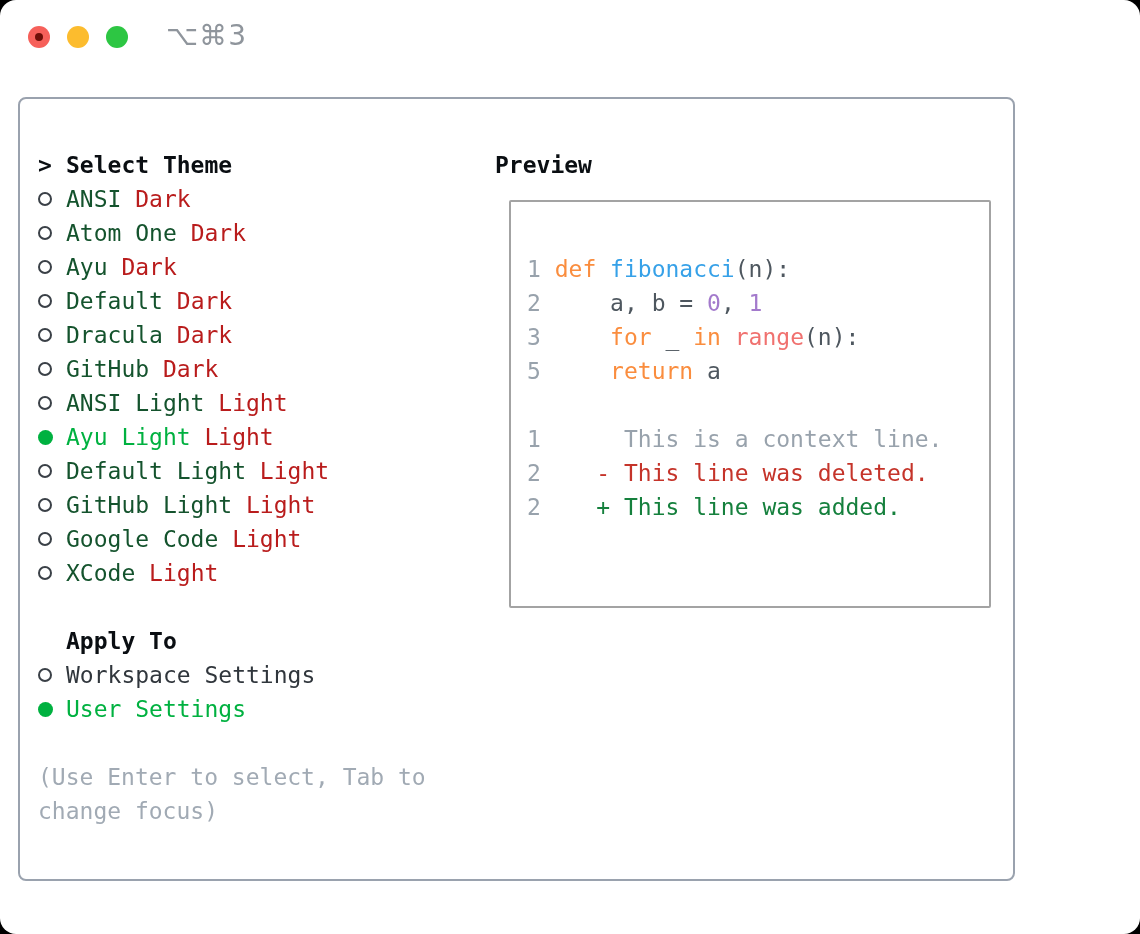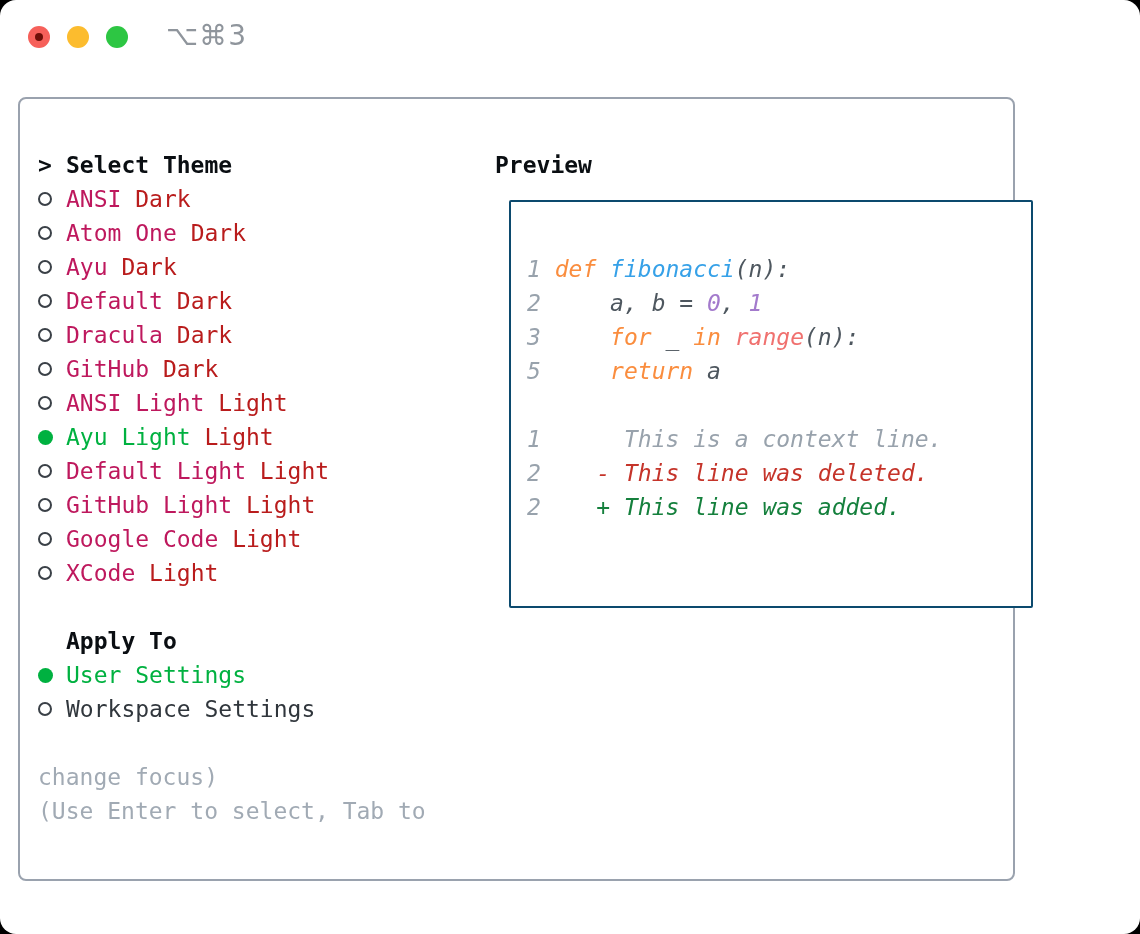--- a/index.html
+++ b/index.html
@@ -38,31 +38,31 @@
   .prefix { display:inline-flex; align-items:center; width:28px; flex:0 0 28px; }
   .caret { font-weight:700; color:#0a0e12; }
   .hdr { font-weight:700; color:#0a0e12; }
 
   .ring {
     width:14px; height:14px; border-radius:50%;
     border:2px solid #3a4047; background:transparent;
   }
   .ring.filled { border:none; background:#00b140; width:15px; height:15px; }
 
-  .t-name { color:#be185d; }
+  .t-name { color:#14532d; }
   .t-var  { color:#b91c1c; }
   .theme-row.selected .t-name { color:#00b140; }
 
   .help-line { height:34px; line-height:34px; color:#a1aab4; white-space:pre; }
 
   
   .rightcol-title { position:absolute; left:475px; top:49px; font-size:23px; }
   .preview-box {
-    position:absolute; left:489px; top:101px; width:524px; height:408px;
-    border:2px solid #0c4a6e; border-radius:2px; background:#fff; overflow:hidden;font-style:italic;
+    position:absolute; left:489px; top:101px; width:482px; height:408px;
+    border:2px solid #a3a3a3; border-radius:2px; background:#fff; overflow:hidden;
   }
   .code { padding:16px 0 0 16px; font-size:23px; }
   .code-line { height:34px; line-height:34px; white-space:pre; }
 </style>
 </head>
 <body>
 
 <div class="window">
 
   <div class="titlebar">
@@ -98,29 +98,29 @@
         </div>
 
       <div class="row"></div>
 
       <div class="row">
         <span class="prefix"></span>
         <span class="hdr">Apply To</span>
       </div>
 
       <div id="apply-list">
+          <div class="row"><span class="prefix"><span class="ring"></span></span><span style="color: rgb(48, 54, 60);">Workspace Settings</span></div>
           <div class="row"><span class="prefix"><span class="ring filled" style="background: rgb(0, 177, 64);"></span></span><span style="color: rgb(0, 177, 64);">User Settings</span></div>
-          <div class="row"><span class="prefix"><span class="ring"></span></span><span style="color: rgb(48, 54, 60);">Workspace Settings</span></div>
         </div>
 
       <div class="row"></div>
 
       <div id="help-text">
+          <div class="help-line">(Use Enter to select, Tab to</div>
           <div class="help-line">change focus)</div>
-          <div class="help-line">(Use Enter to select, Tab to</div>
         </div>
     </div>
 
     <div class="rightcol-title row">
       <span class="hdr">Preview</span>
     </div>
 
     <div class="preview-box">
       <div class="code" id="preview-code">
           <div class="code-line"></div>

